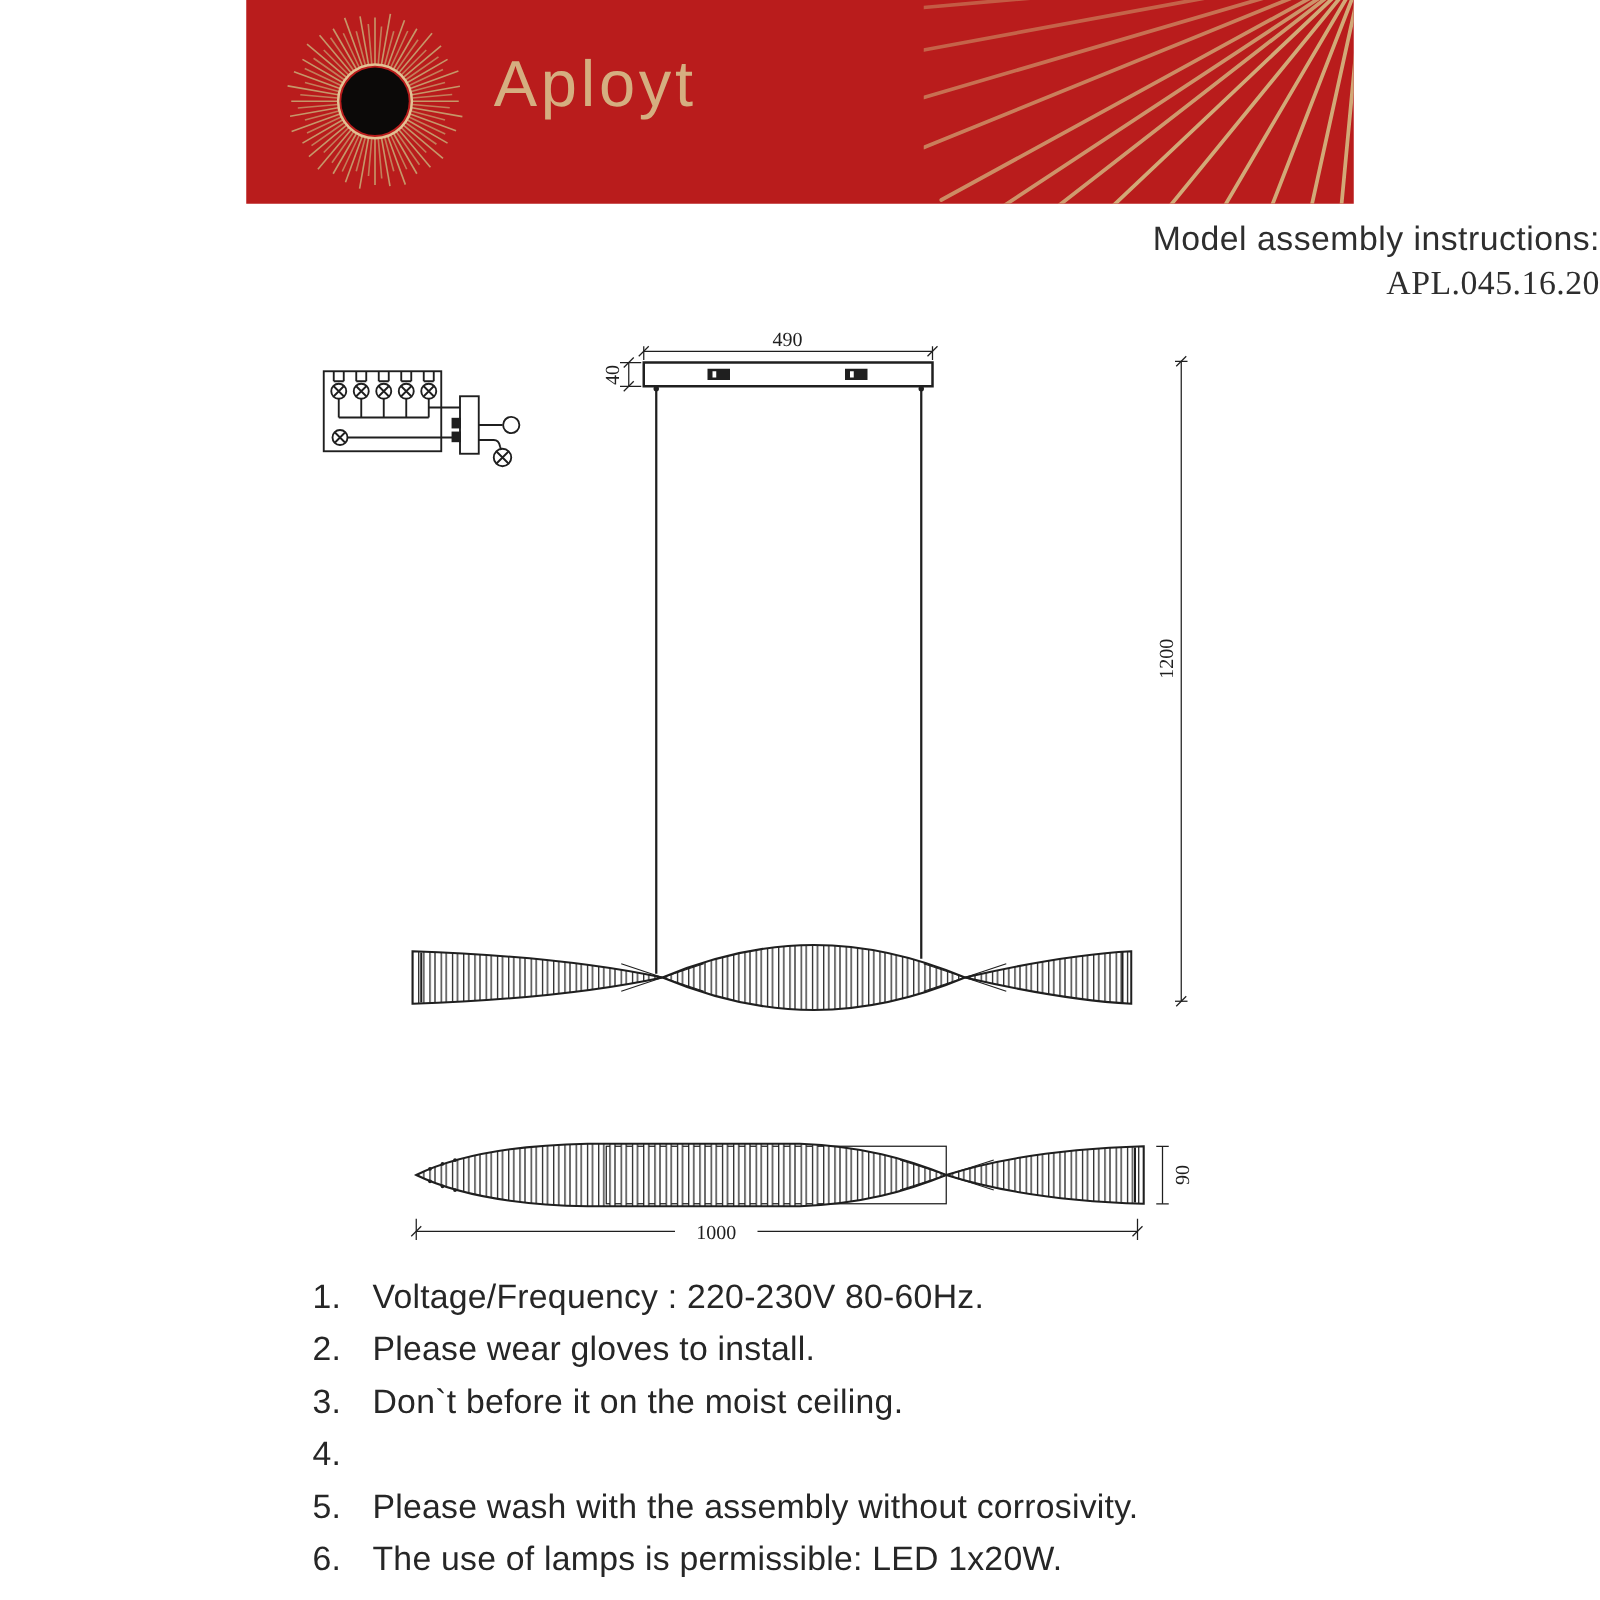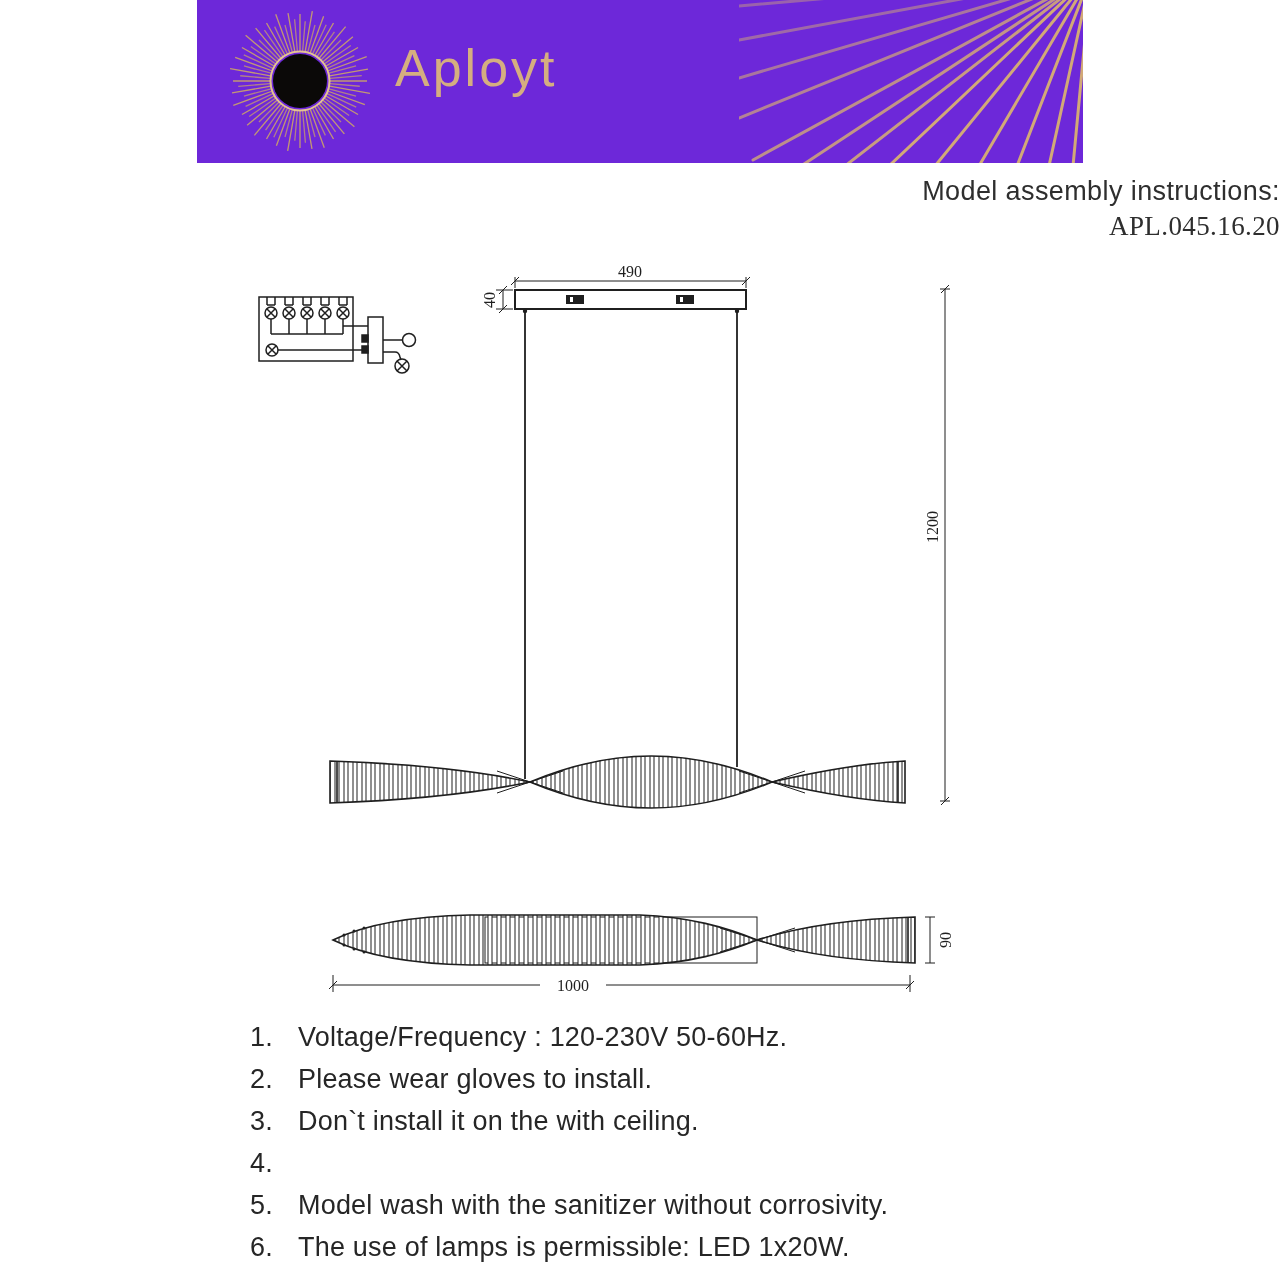--- a/index.html
+++ b/index.html
@@ -1,20 +1,20 @@
 <!DOCTYPE html>
 <html><head>
 <meta charset="utf-8">
 <style>
   html,body{margin:0;padding:0;background:#ffffff;}
   #page{position:relative;width:1280px;height:1280px;background:#ffffff;overflow:hidden;
         font-family:"Liberation Sans",sans-serif;color:#262626;}
 
   
-  #banner{position:absolute;left:197px;top:0;width:886px;height:163px;background:#6d28d9;overflow:hidden;}
+  #banner{position:absolute;left:197px;top:0;width:886px;height:163px;background:#b91c1c;overflow:hidden;}
   #logo{position:absolute;left:28px;top:2px;width:150px;height:158px;}
   #brand{position:absolute;left:198px;top:42px;font-size:52px;font-weight:400;
          letter-spacing:3px;color:#d5ae80;line-height:1;}
   #rays{position:absolute;right:0;top:0;width:344px;height:163px;}
 
   
   .title-line{position:absolute;left:0;width:1280px;text-align:right;color:#2e2e2e;
               font-size:27px;letter-spacing:.4px;}
   #title1{top:176px;}
   #title2{top:211px;font-family:Liberation Serif, serif;}
@@ -304,36 +304,36 @@
       <line x1="606" y1="985" x2="910" y2="985"></line>
       <line x1="329" y1="989" x2="337" y2="981"></line>
       <line x1="906" y1="989" x2="914" y2="981"></line>
     </g>
     <text class="dimtxt" x="573" y="991" text-anchor="middle">1000</text>
   </svg>
 
   <div id="instructions">
     <div class="ins-row">
       <span class="ins-num">1.</span>
-      <span class="ins-text">Voltage/Frequency : 120-230V 50-60Hz.</span>
+      <span class="ins-text">Voltage/Frequency : 220-230V 80-60Hz.</span>
     </div>
     <div class="ins-row">
       <span class="ins-num">2.</span>
       <span class="ins-text">Please wear gloves to install.</span>
     </div>
     <div class="ins-row">
       <span class="ins-num">3.</span>
-      <span class="ins-text">Don`t install it on the with ceiling.</span>
+      <span class="ins-text">Don`t before it on the moist ceiling.</span>
     </div>
     <div class="ins-row">
       <span class="ins-num">4.</span>
     </div>
     <div class="ins-row">
       <span class="ins-num">5.</span>
-      <span class="ins-text">Model wash with the sanitizer without corrosivity.</span>
+      <span class="ins-text">Please wash with the assembly without corrosivity.</span>
     </div>
     <div class="ins-row">
       <span class="ins-num">6.</span>
       <span class="ins-text">The use of lamps is permissible: LED 1x20W.</span>
     </div>
   </div>
 
 </div>
 
 </body></html>

